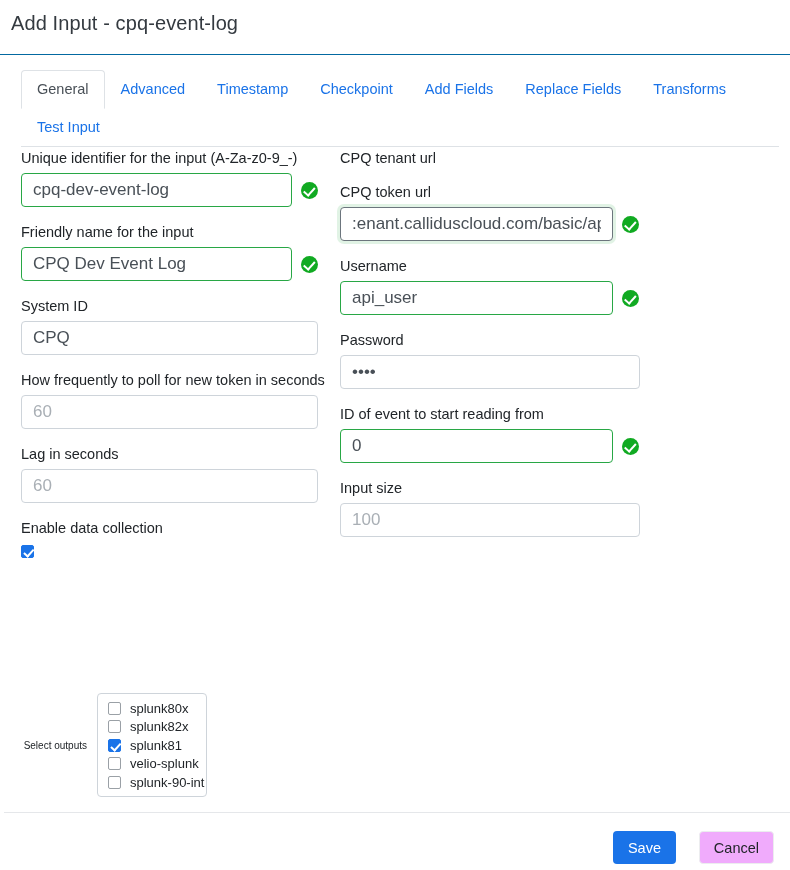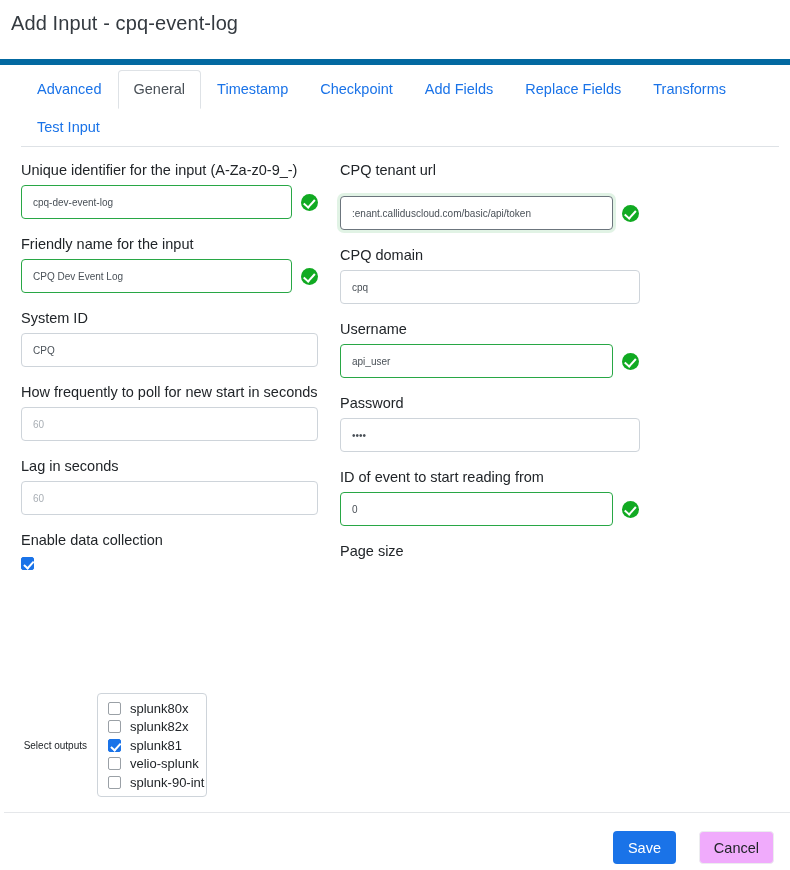--- a/index.html
+++ b/index.html
@@ -9,22 +9,22 @@
     background: #ffffff;
     font-family: "Liberation Sans", sans-serif;
     color: #212529;
     -webkit-font-smoothing: antialiased;
   }
 
   .page { position: relative; width: 790px; height: 870px; overflow: hidden; }
 
   
   .modal-header {
-    position: absolute; left: 0; top: 0; width: 790px; height: 65px;
-    border-bottom: 6px solid #0369a1;
+    position: absolute; left: 0; top: 0; width: 790px; height: 55px;
+    border-bottom: 1px solid #0369a1;
   }
   .modal-title {
     position: absolute; left: 11px; top: 12px;
     font-size: 20px; font-weight: 400; color: #343a40; letter-spacing: 0.1px;
   }
 
   
   .tabs {
     position: absolute; left: 21px; top: 70px; width: 758px;
     border-bottom: 1px solid #dee2e6;
@@ -45,35 +45,35 @@
     color: #495057;
     background: #ffffff;
     border-color: #dee2e6 #dee2e6 #ffffff;
   }
 
   
   .form-body { position: absolute; left: 0; top: 150px; width: 790px; }
   .col-left  { position: absolute; left: 21px;  top: 0; width: 300px; }
   .col-right { position: absolute; left: 340px; top: 0; width: 305px; }
 
-  .field { margin-bottom: 17px; position: relative; margin-top: 12px; }
+  .field { margin-bottom: 17px; position: relative; }
   .field-label {
     display: block;
     font-size: 14.5px; line-height: 17px; color: #212529;
     margin-bottom: 6px; white-space: nowrap;
   }
   .input-row { display: flex; align-items: center; }
 
   .text-input {
     height: 33px;
     border: 1px solid #ced4da;
     border-radius: 4px;
     background: #fff;
     font-family: "Liberation Sans", sans-serif;
-    font-size: 10px; color: #495057;
+    font-size: 17px; color: #495057;
     padding: 16px 11px;
     outline: none;
   }
   .text-input::placeholder { color: #a9afb5; }
   .text-input.valid { border-color: #28a745; }
   .text-input.focused {
     border-color: #6c757d;
     box-shadow: 0 0 0 3px rgba(40,167,69,0.14);
   }
 
@@ -157,22 +157,22 @@
 <body>
 
 <div class="page">
 
   <div class="modal-header">
     <div class="modal-title">Add Input - cpq-event-log</div>
   </div>
 
   <div class="tabs">
     <div class="tab-row">
+      <div class="tab active">General</div>
       <div class="tab">Advanced</div>
-      <div class="tab active">General</div>
       <div class="tab">Timestamp</div>
       <div class="tab">Checkpoint</div>
       <div class="tab">Add Fields</div>
       <div class="tab">Replace Fields</div>
       <div class="tab">Transforms</div>
     </div>
     <div class="tab-row">
       <div class="tab">Test Input</div>
     </div>
   </div>
@@ -198,21 +198,21 @@
       </div>
 
       <div class="field">
         <label class="field-label">System ID</label>
         <div class="input-row">
           <input class="text-input w-left-plain" type="text" value="CPQ" style="">
         </div>
       </div>
 
       <div class="field">
-        <label class="field-label">How frequently to poll for new start in seconds</label>
+        <label class="field-label">How frequently to poll for new token in seconds</label>
         <div class="input-row">
           <input class="text-input w-left-plain" type="text" placeholder="60" style="">
         </div>
       </div>
 
       <div class="field">
         <label class="field-label">Lag in seconds</label>
         <div class="input-row">
           <input class="text-input w-left-plain" type="text" placeholder="60" style="">
         </div>
@@ -225,32 +225,27 @@
 
     </div>
 
     <div class="col-right">
 
       <div class="field">
         <label class="field-label">CPQ tenant url</label>
       </div>
 
       <div class="field">
+        <label class="field-label">CPQ token url</label>
         <div class="input-row">
           <input class="text-input w-right-valid focused" type="text" value=":enant.calliduscloud.com/basic/api/token" style="">
           <span class="check-ok"></span>
         </div>
       </div>
 
-      <div class="field">
-        <label class="field-label">CPQ domain</label>
-        <div class="input-row">
-          <input class="text-input w-right-plain" type="text" value="cpq" style="">
-        </div>
-      </div>
 
       <div class="field">
         <label class="field-label">Username</label>
         <div class="input-row">
           <input class="text-input w-right-valid valid" type="text" value="api_user" style="">
           <span class="check-ok"></span>
         </div>
       </div>
 
       <div class="field">
@@ -262,21 +257,24 @@
 
       <div class="field">
         <label class="field-label">ID of event to start reading from</label>
         <div class="input-row">
           <input class="text-input w-right-valid valid" type="text" value="0" style="">
           <span class="check-ok"></span>
         </div>
       </div>
 
       <div class="field">
-        <label class="field-label">Page size</label>
+        <label class="field-label">Input size</label>
+        <div class="input-row">
+          <input class="text-input w-right-plain" type="text" placeholder="100" style="">
+        </div>
       </div>
 
     </div>
   </div>
 
   <div class="outputs-block">
     <div class="outputs-label">Select outputs</div>
     <div class="outputs-box">
       <label class="output-item">
         <input class="cb" type="checkbox" style="">

